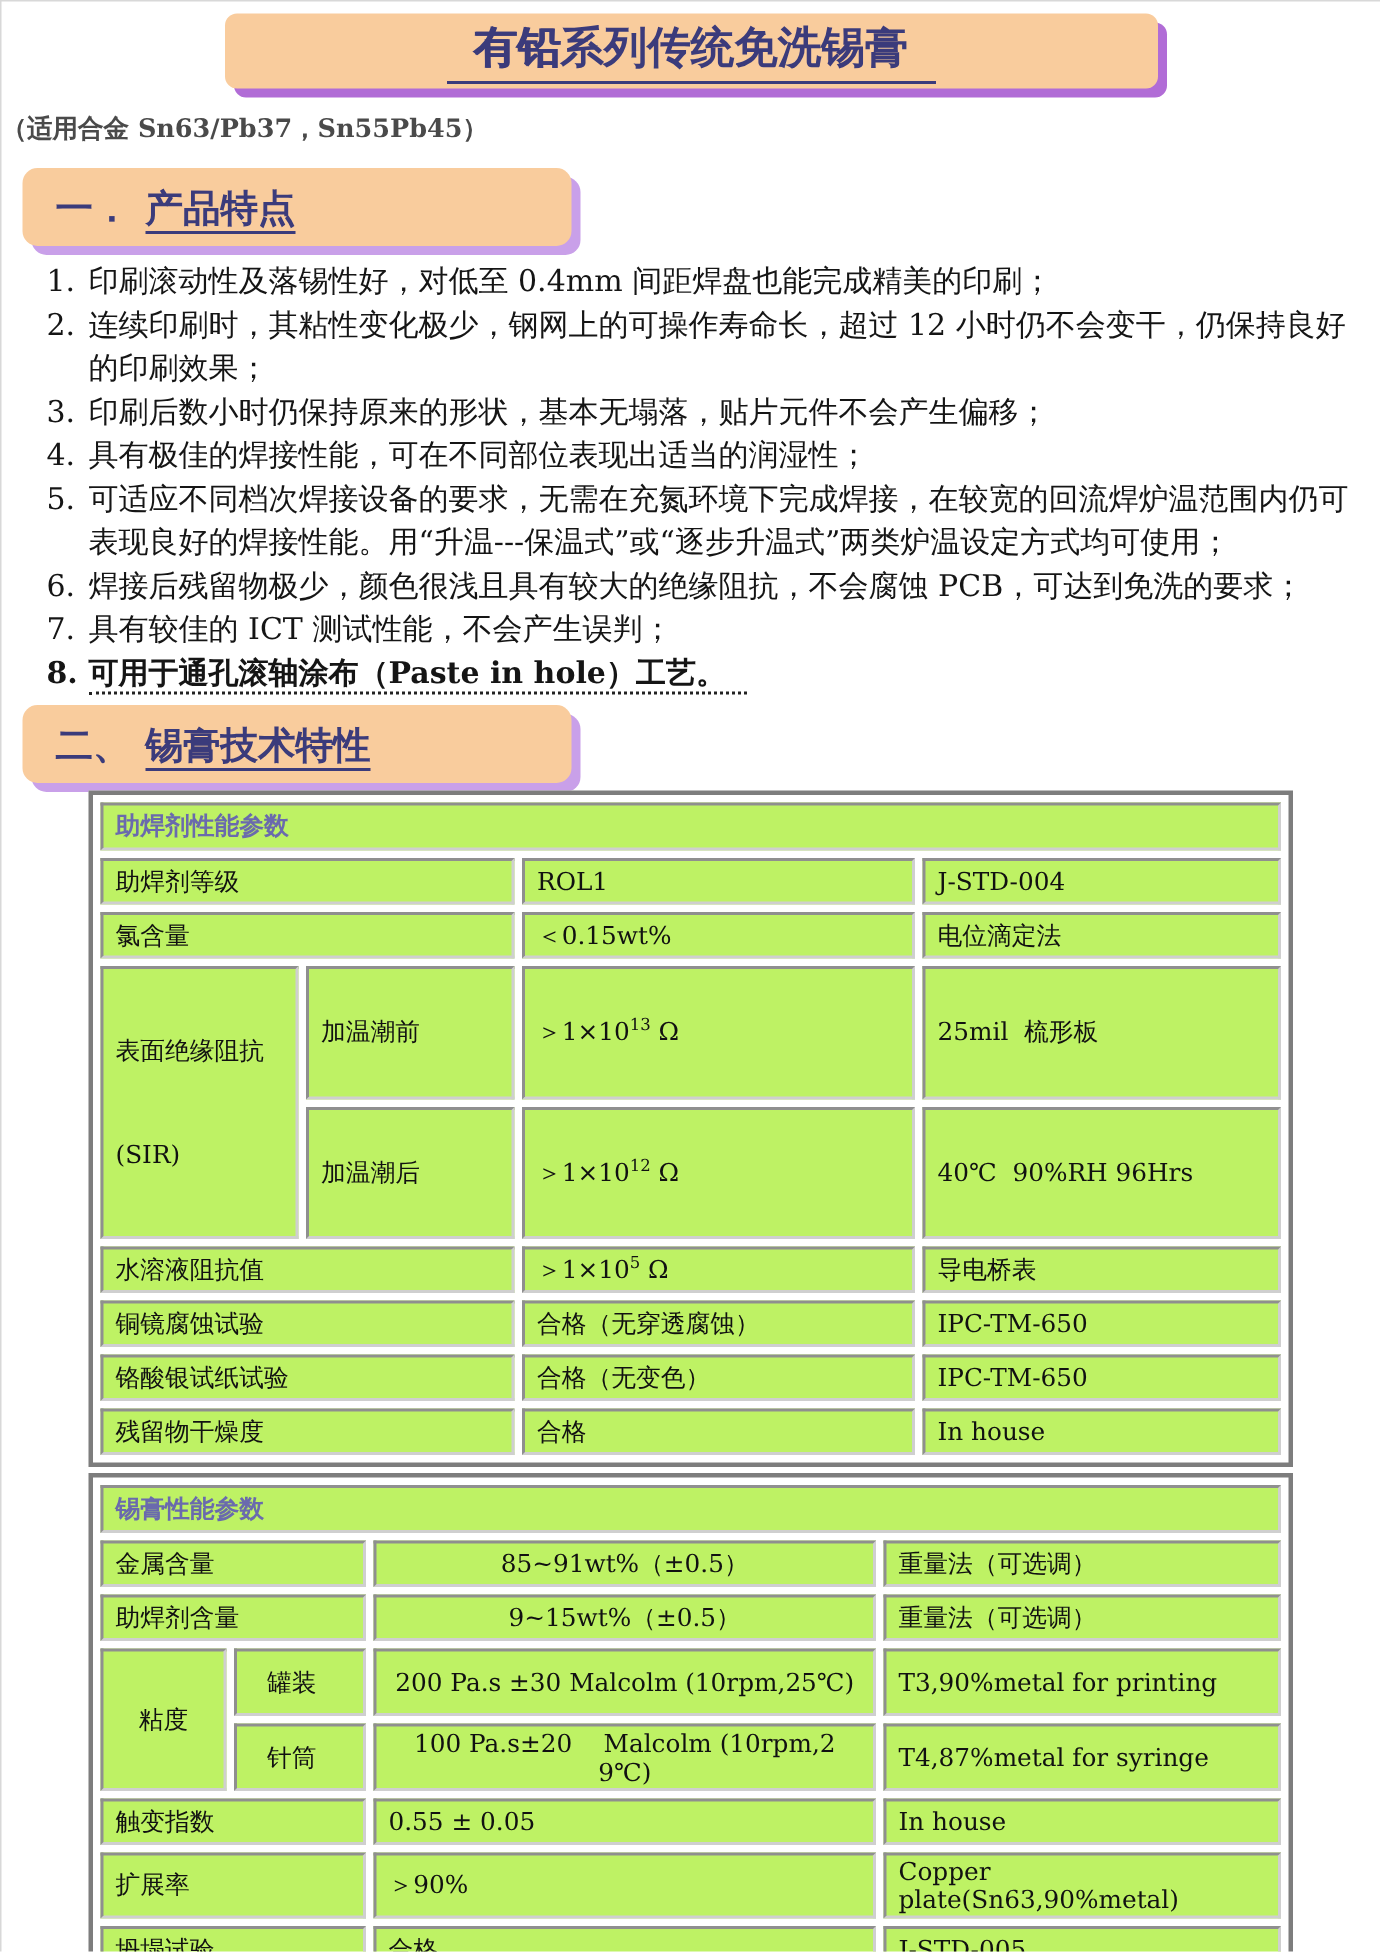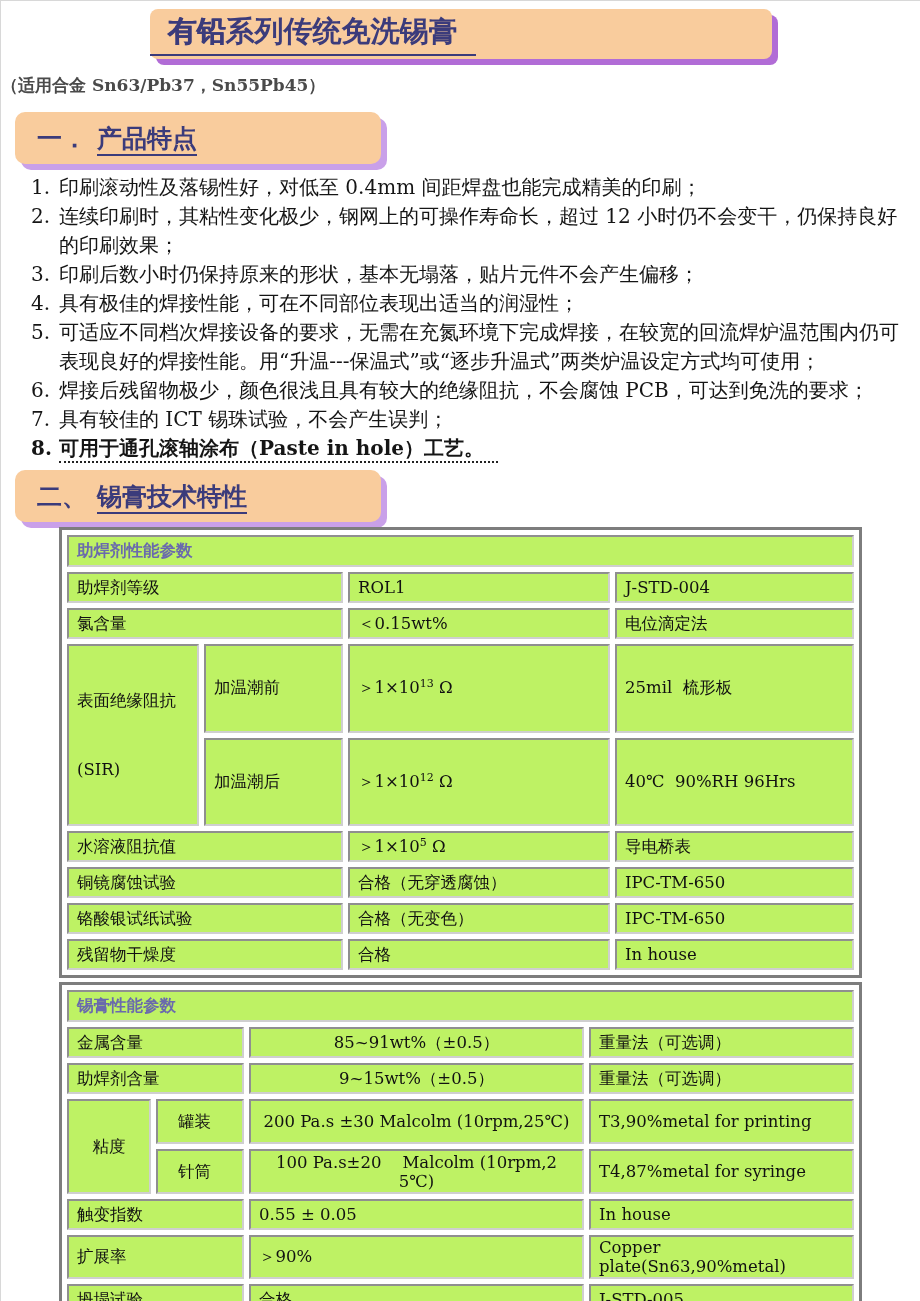--- a/index.html
+++ b/index.html
@@ -5,21 +5,21 @@
   html,body{margin:0;padding:0;}
   body{
     width:920px;height:1301px;background:#ffffff;overflow:hidden;
     font-family:"DejaVu Serif","Liberation Serif",serif;color:#111;
     border-left:1px solid #d8d8d8;border-top:1px solid #d8d8d8;box-sizing:border-box;
   }
   
   .title-banner{
     width:622px;height:50px;margin:8px auto 0;background:#F9CC9D;
     border-radius:8px;box-shadow:6px 6px 0 #B16CD6;
-    display:flex;align-items:center;justify-content:flex-start;
+    display:flex;align-items:center;justify-content:center;
   }
   .title-text{
     font-size:29px;font-weight:bold;color:#3B3B7B;
     border-bottom:2px solid #3B3B7B;padding:0 18px 2px;white-space:pre;
   }
   .title-strong{text-shadow:0.8px 0 0 currentColor;}
   .subtitle{
     text-align:left;margin-top:15px;font-size:17px;font-weight:bold;color:#4a4a4a;
   }
   .section-banner{
@@ -72,21 +72,21 @@
   <div class="sec-text"><span class="sec-num">一．</span><span class="sec-title">产品特点</span></div>
 </div>
 
 <ol class="features">
   <li class="feature"><span class="num">1.</span><span>印刷滚动性及落锡性好，对低至 0.4mm 间距焊盘也能完成精美的印刷；</span></li>
   <li class="feature"><span class="num">2.</span><span>连续印刷时，其粘性变化极少，钢网上的可操作寿命长，超过 12 小时仍不会变干，仍保持良好的印刷效果；</span></li>
   <li class="feature"><span class="num">3.</span><span>印刷后数小时仍保持原来的形状，基本无塌落，贴片元件不会产生偏移；</span></li>
   <li class="feature"><span class="num">4.</span><span>具有极佳的焊接性能，可在不同部位表现出适当的润湿性；</span></li>
   <li class="feature"><span class="num">5.</span><span>可适应不同档次焊接设备的要求，无需在充氮环境下完成焊接，在较宽的回流焊炉温范围内仍可表现良好的焊接性能。用“升温---保温式”或“逐步升温式”两类炉温设定方式均可使用；</span></li>
   <li class="feature"><span class="num">6.</span><span>焊接后残留物极少，颜色很浅且具有较大的绝缘阻抗，不会腐蚀 PCB，可达到免洗的要求；</span></li>
-  <li class="feature"><span class="num">7.</span><span>具有较佳的 ICT 锡珠试验，不会产生误判；</span></li>
+  <li class="feature"><span class="num">7.</span><span>具有较佳的 ICT 测试性能，不会产生误判；</span></li>
   <li class="feature bold"><span class="num">8.</span><span class="dotted">可用于通孔滚轴涂布（Paste in hole）工艺。</span></li>
 </ol>
 
 <div class="section-banner sb2">
   <div class="sec-text"><span class="sec-num">二、</span><span class="sec-title">锡膏技术特性</span></div>
 </div>
 
 <table class="ptable t1">
   <colgroup>
       <col style="width:132px">
@@ -167,21 +167,21 @@
     <td>重量法（可选调）</td>
   </tr>
   <tr class="visc">
     <td rowspan="2" class="visc-label">粘度</td>
     <td class="subcell">罐装</td>
     <td class="center">200 Pa.s ±30 Malcolm (10rpm,25℃)</td>
     <td>T3,90%metal for printing</td>
   </tr>
   <tr class="visc">
     <td class="subcell">针筒</td>
-    <td class="center">100 Pa.s±20    Malcolm (10rpm,2 5℃)</td>
+    <td class="center">100 Pa.s±20    Malcolm (10rpm,2 9℃)</td>
     <td>T4,87%metal for syringe</td>
   </tr>
   <tr>
     <td colspan="2">触变指数</td>
     <td>0.55 ± 0.05</td>
     <td>In house</td>
   </tr>
   <tr>
     <td colspan="2">扩展率</td>
     <td>＞90%</td>

